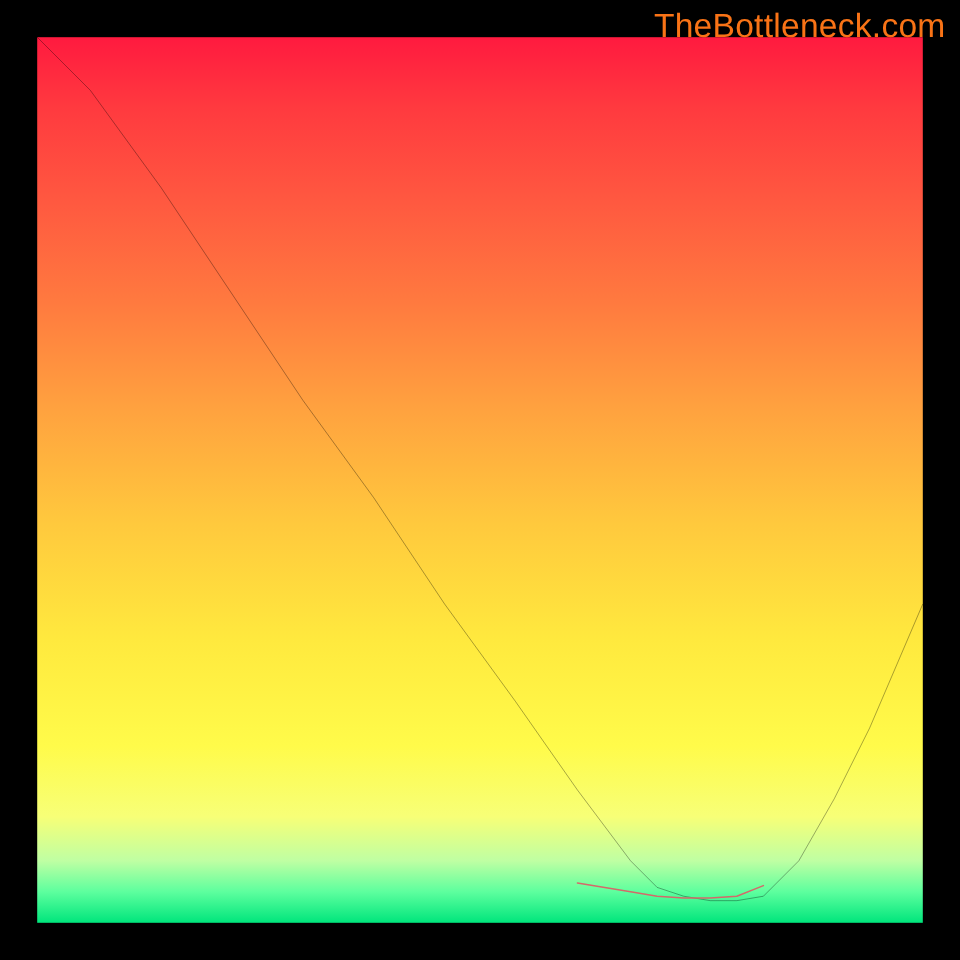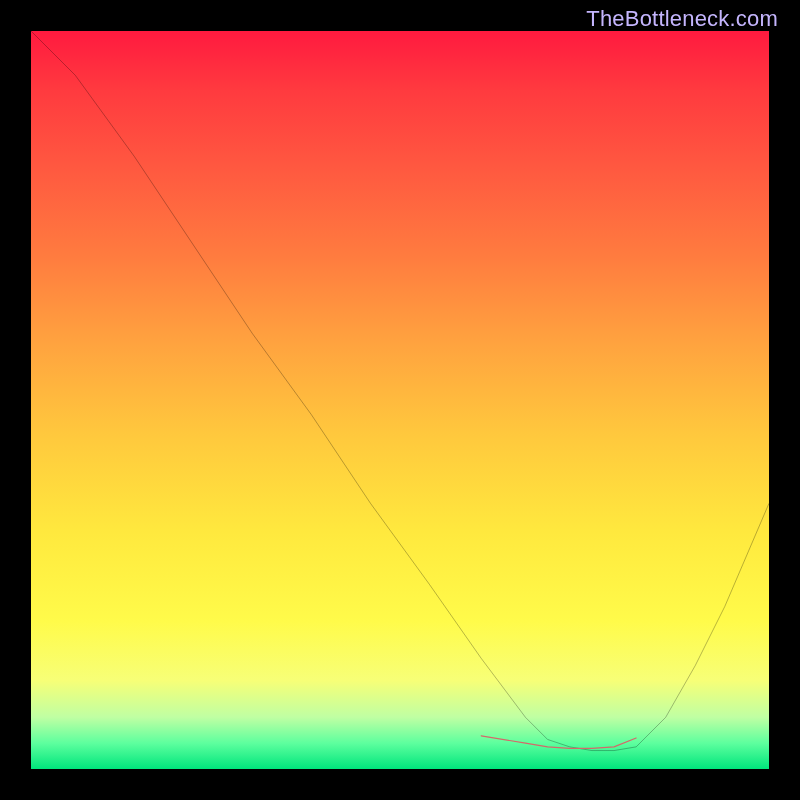--- a/index.html
+++ b/index.html
@@ -27,23 +27,23 @@
       #ffe93e 68%,
       #fffb4a 80%,
       #f7ff77 88%,
       #bfffa3 93%,
       #5dff9e 96.5%,
       #00e57c 100%);
   }
   .watermark {
     position: absolute;
     top: 6px;
-    right: 22px;
-    color: #c4b5fd;
-    font-size: 22px;
+    right: 12px;
+    color: #f97316;
+    font-size: 28px;
     font-weight: 500;
     letter-spacing: 0.2px;
     font-family: Arial, Helvetica, sans-serif;
   }
   svg.curve {
     position: absolute;
     left: 0;
     top: 0;
     width: 738px;
     height: 738px;

